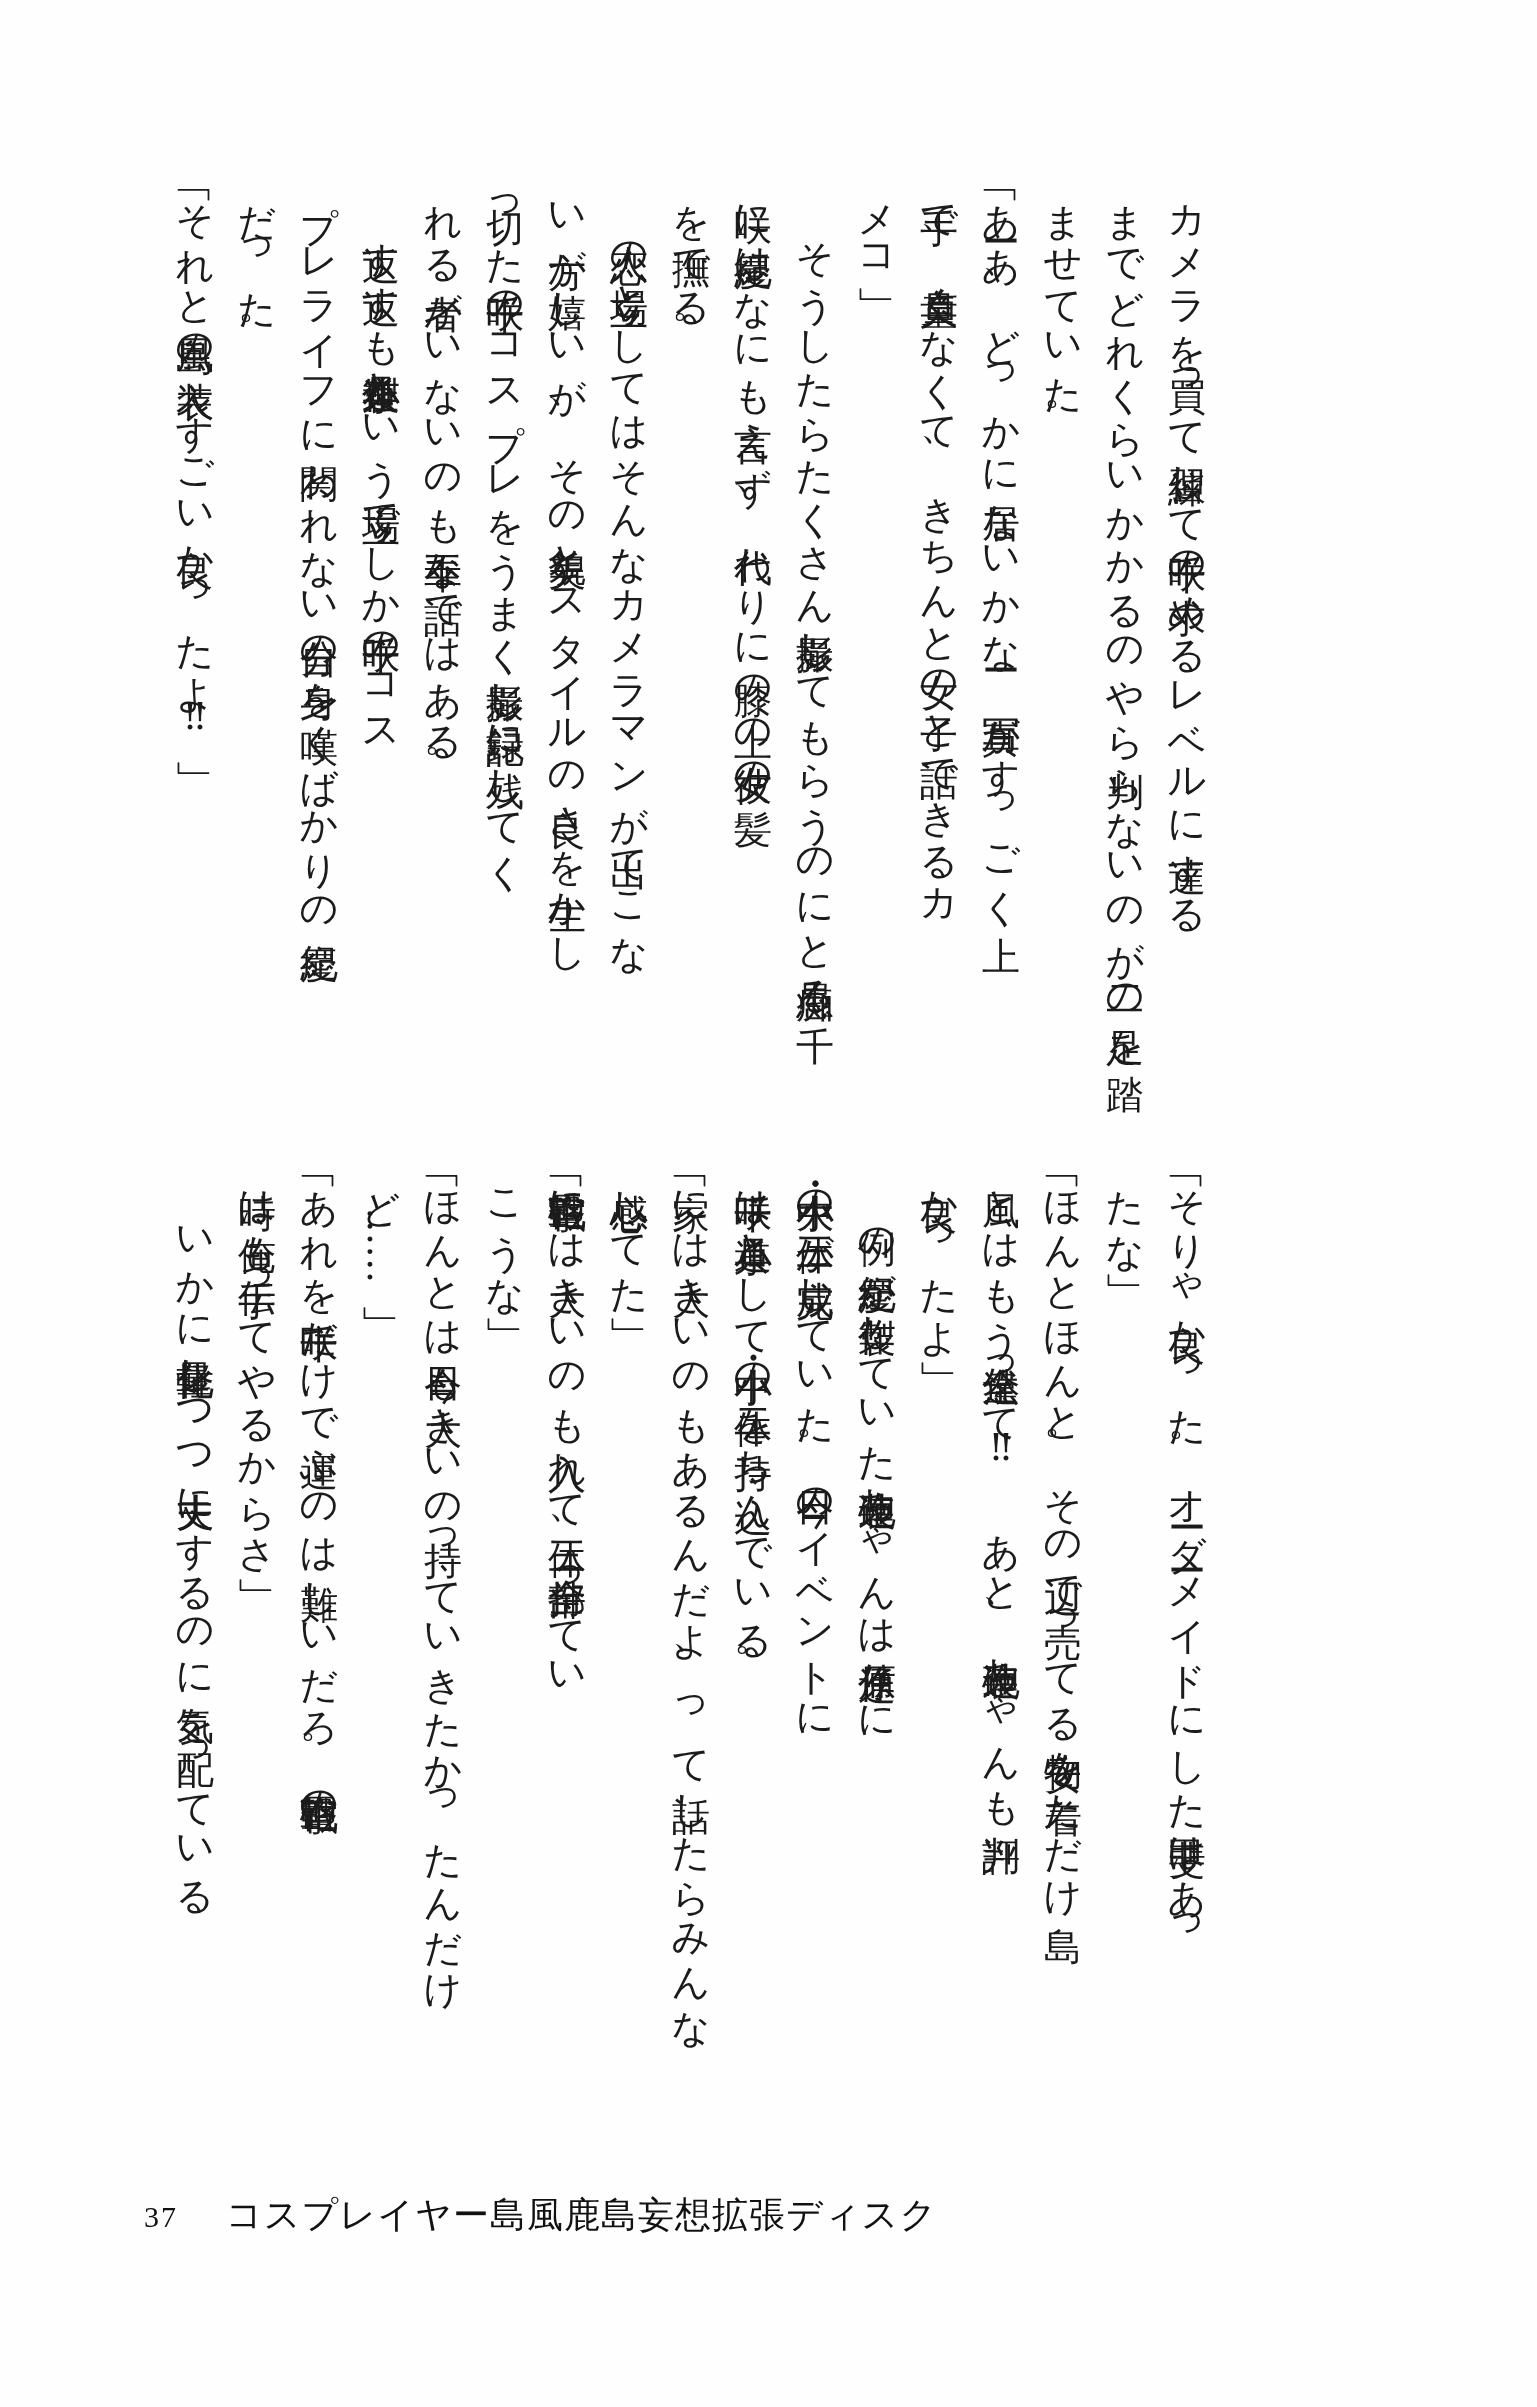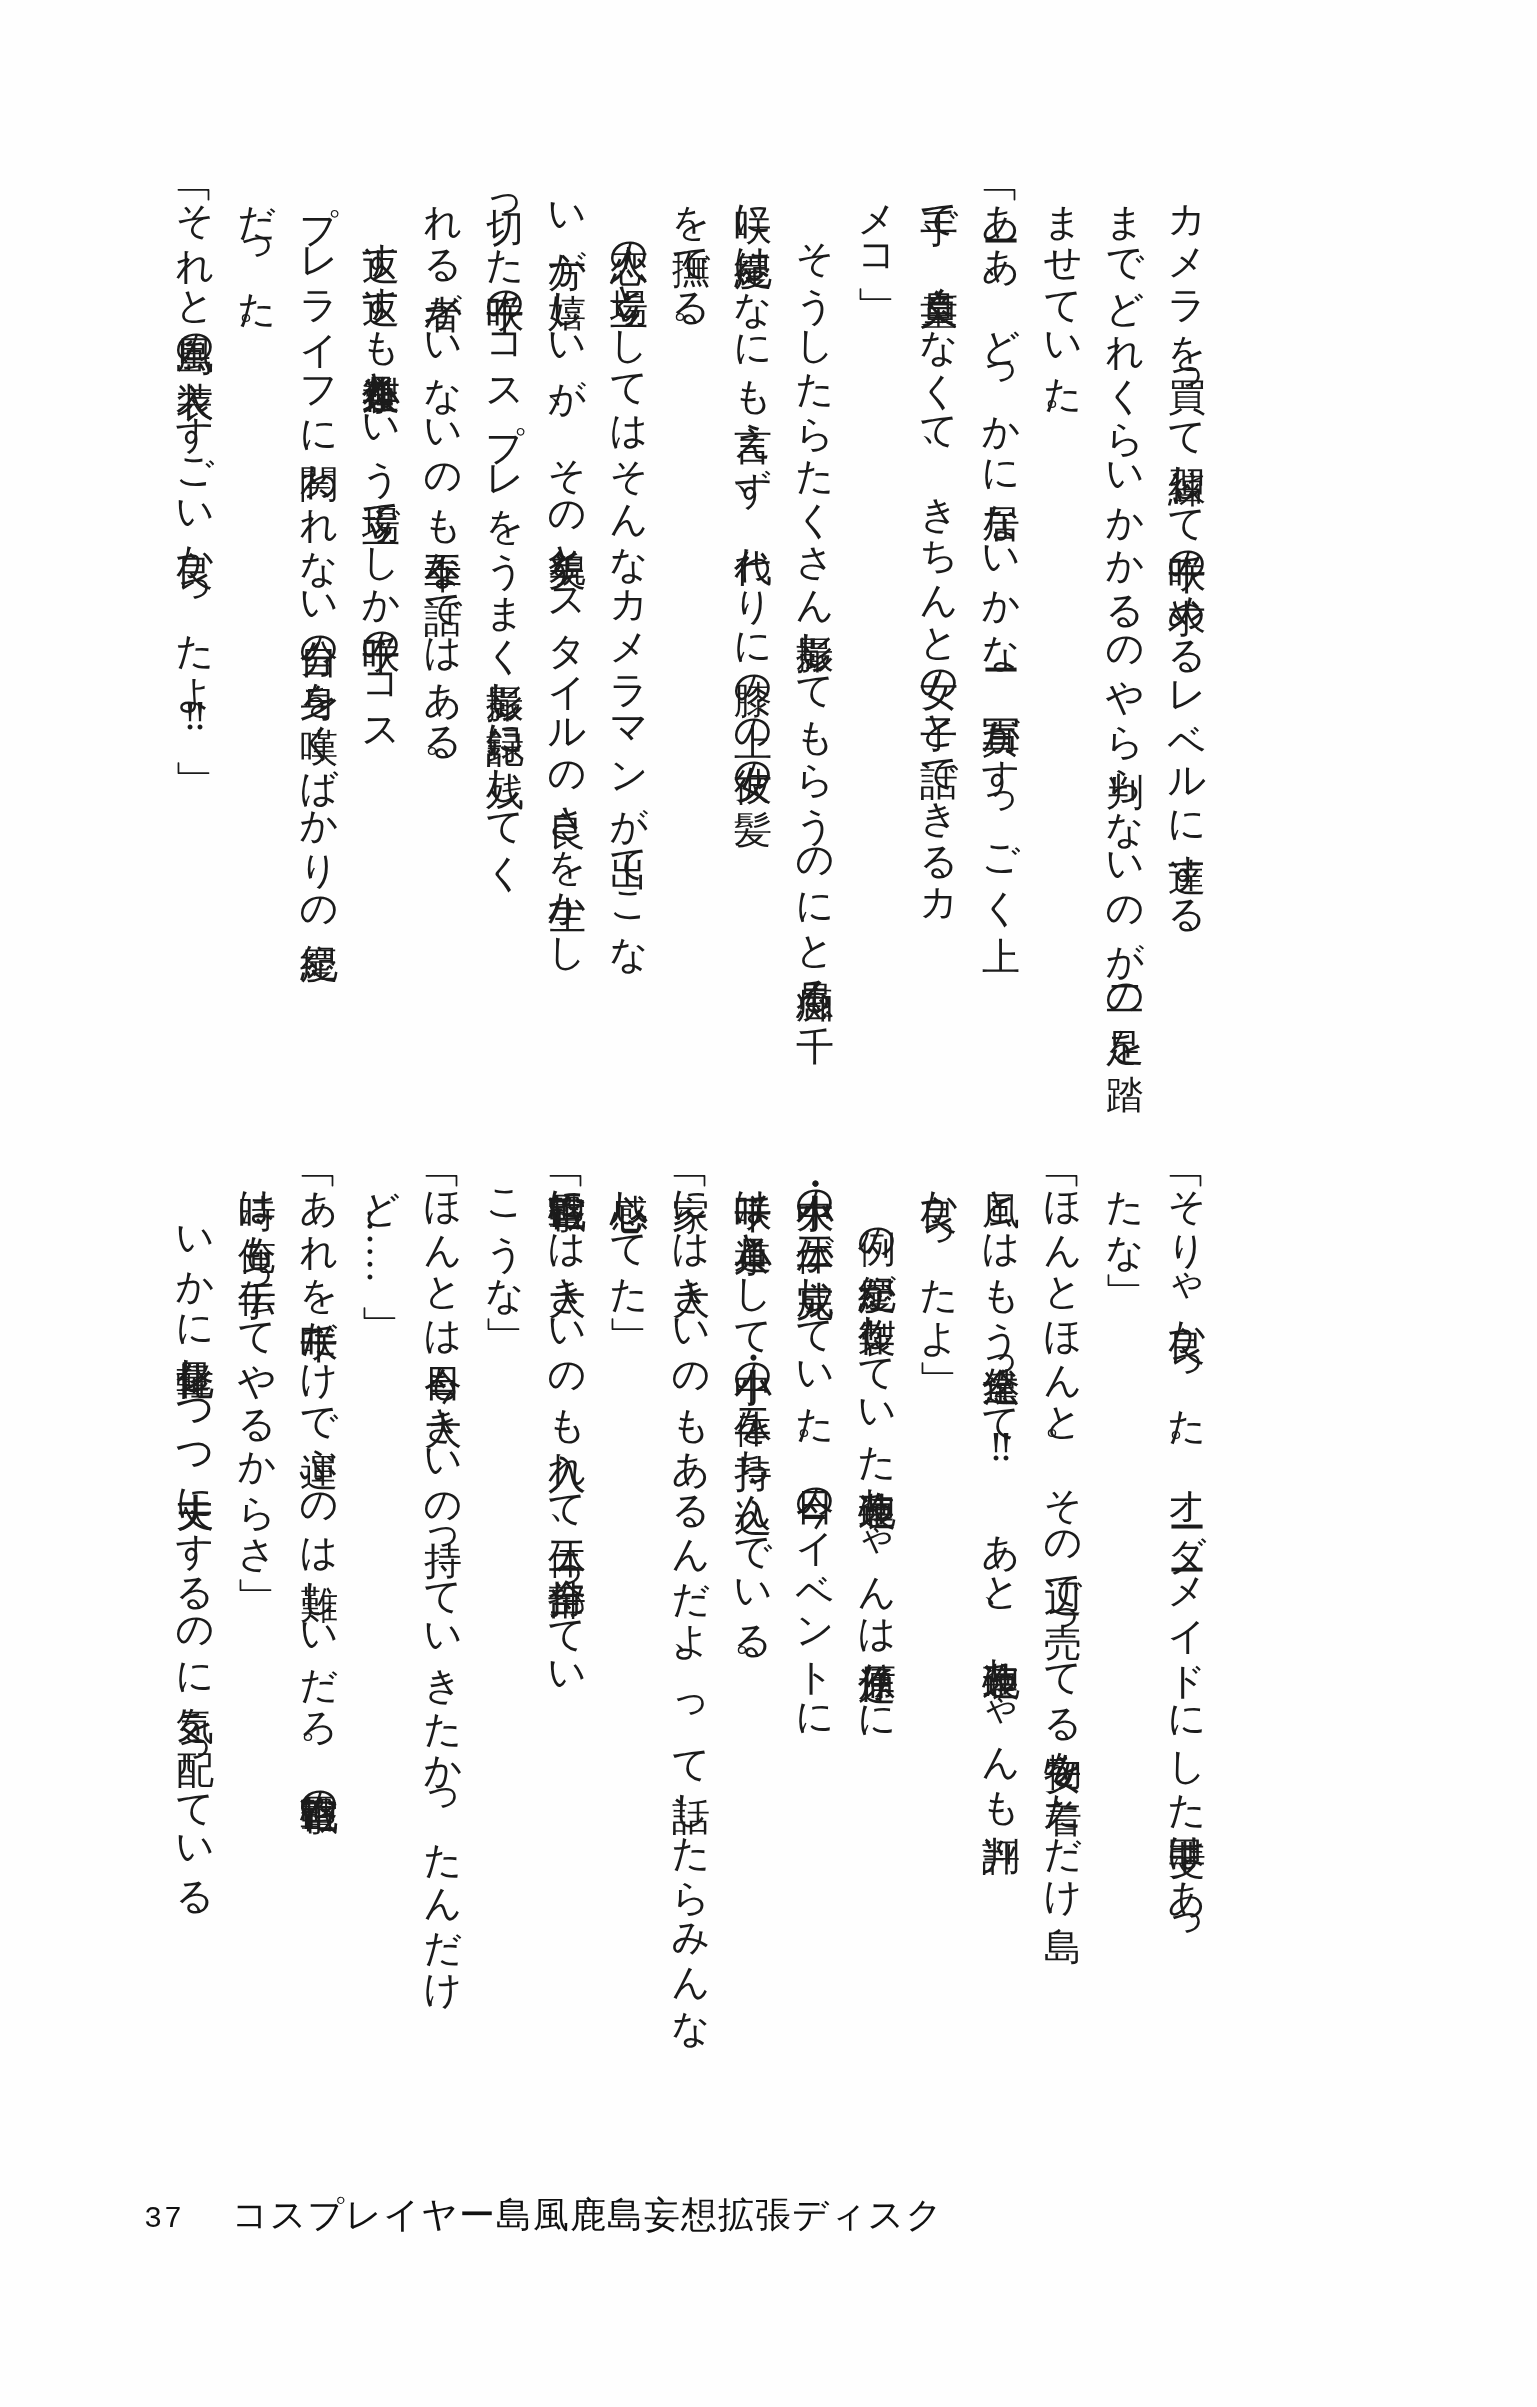--- a/index.html
+++ b/index.html
@@ -39,21 +39,21 @@
     line-height: 62px;      
     white-space: nowrap;
   }
   .col.indent {
     padding-top: 38px;      
   }
   .footer {
     position: absolute;
     left: 144px;
     top: 2191px;
-    font-family: Liberation Mono, monospace;
+    font-family: Liberation Serif, serif;
     color: #111111;
     white-space: nowrap;
   }
   .footer .folio {
     font-size: 30px;
     letter-spacing: 1.9px;
     vertical-align: baseline;
   }
   .footer .book-title {
     font-size: 36px;

